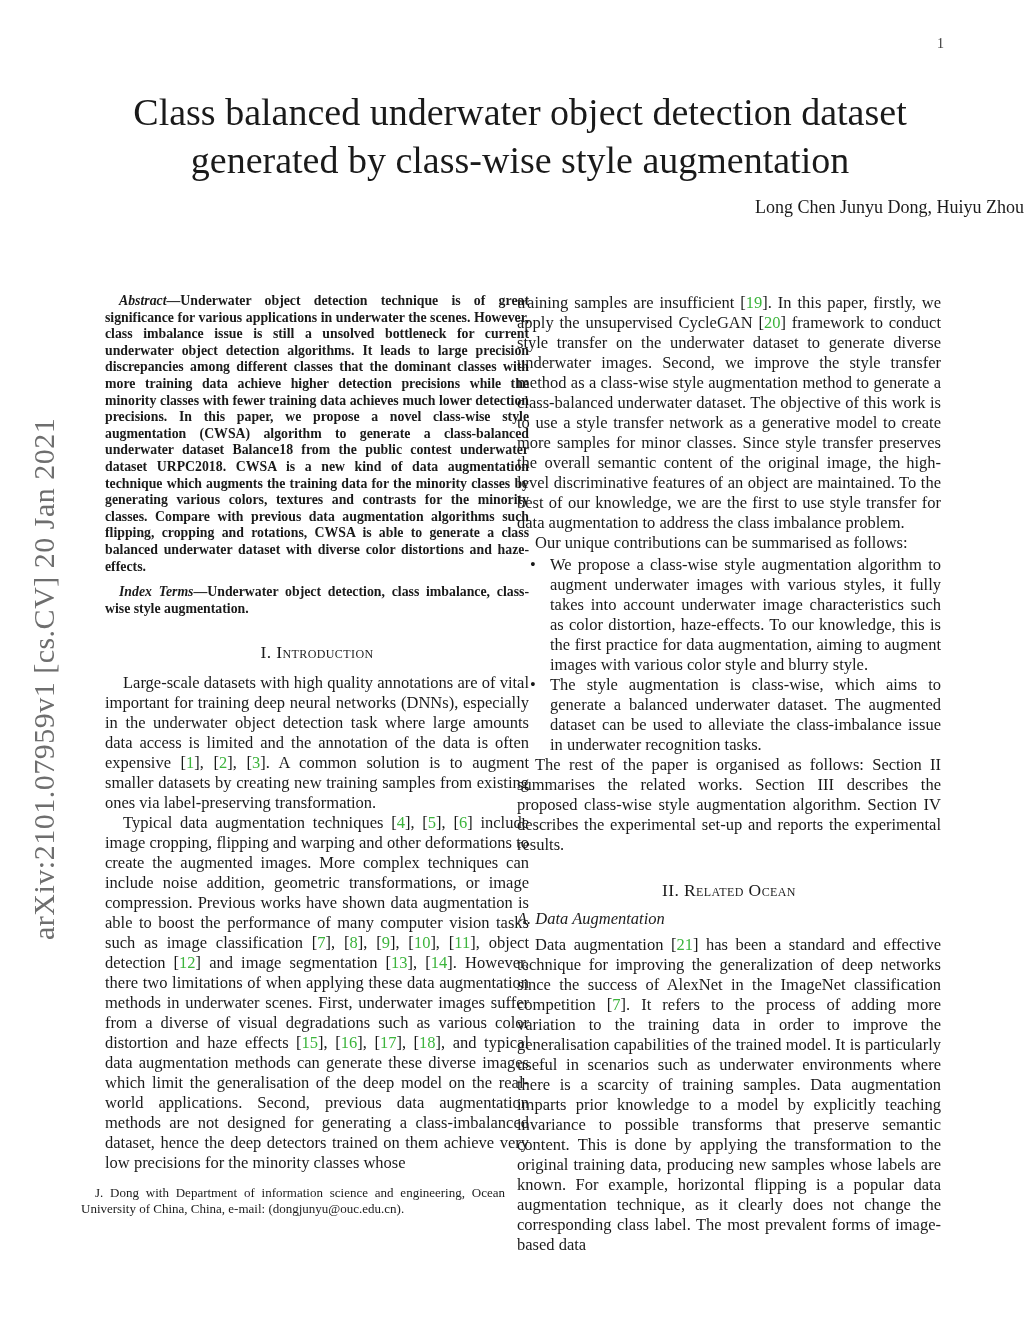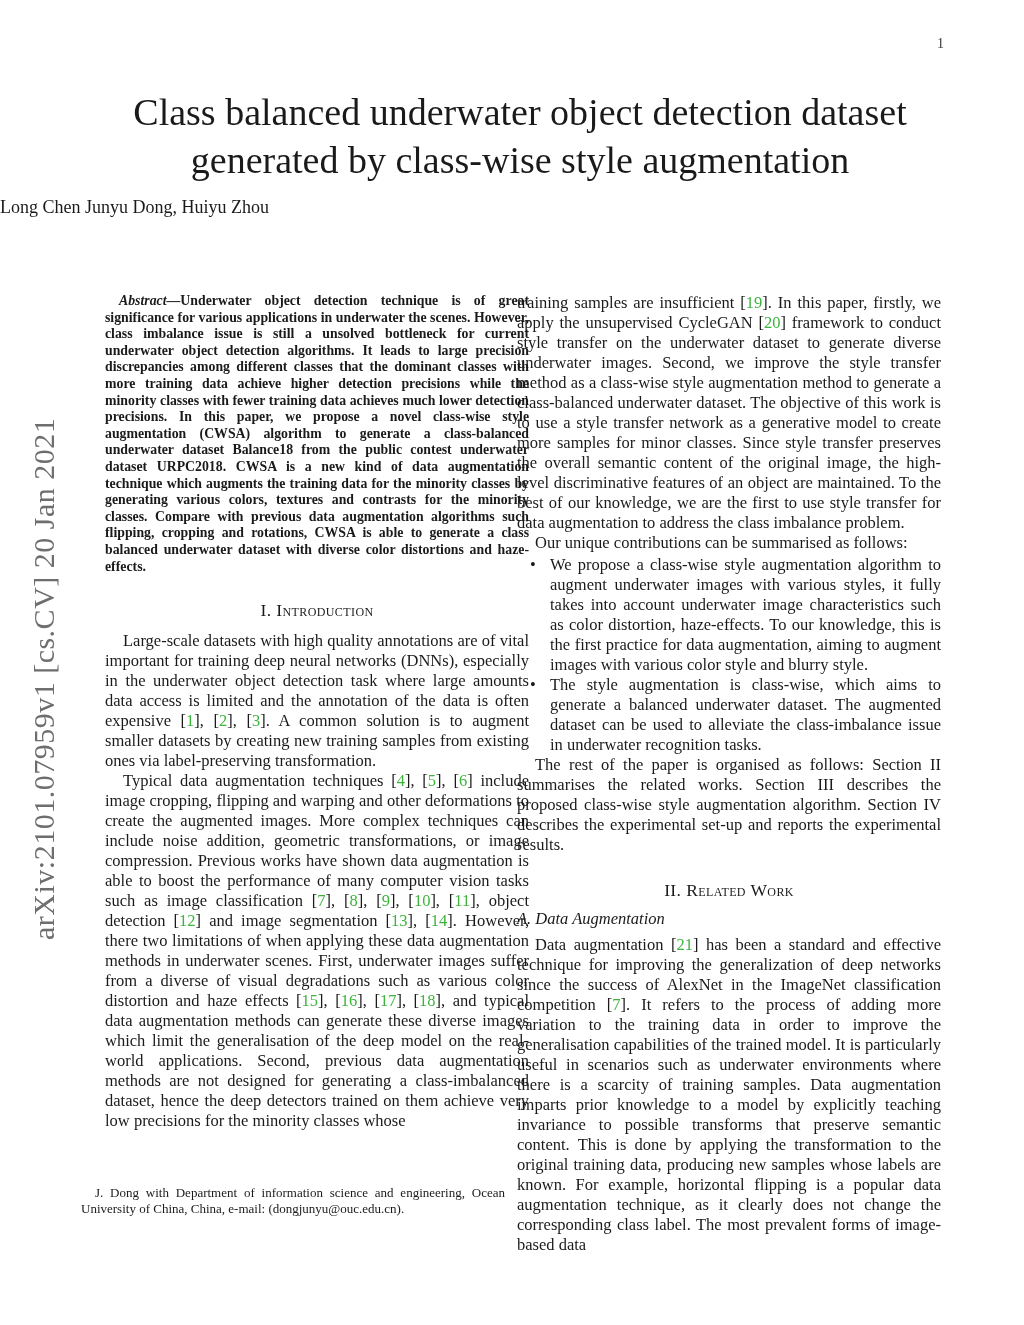--- a/index.html
+++ b/index.html
@@ -40,21 +40,21 @@
     font-size: 38px;
     font-weight: normal;
     line-height: 48px;
     white-space: pre-line;
   }
   .authors {
     position: absolute;
     top: 197px;
     left: 0;
     width: 100%;
-    text-align: left;
+    text-align: right;
     font-size: 18px;
   }
   .col {
     position: absolute;
     top: 293px;
     width: 424px;
     font-size: 16.5px;
     line-height: 20px;
     text-align: justify;
     margin-left: 24px;
@@ -130,40 +130,41 @@
   <div class="arxiv-stamp">arXiv:2101.07959v1  [cs.CV]  20 Jan 2021</div>
 
   <h1 class="title">Class balanced underwater object detection dataset
 generated by class-wise style augmentation</h1>
 
   <div class="authors">Long Chen Junyu Dong, Huiyu Zhou</div>
 
   <div class="col col-left">
     <p class="abstract"><span class="lead">Abstract</span><span>—Underwater object detection technique is of great significance for various applications in underwater the scenes. However, class imbalance issue is still a unsolved bottleneck for current underwater object detection algorithms. It leads to large precision discrepancies among different classes that the dominant classes with more training data achieve higher detection precisions while the minority classes with fewer training data achieves much lower detection precisions. In this paper, we propose a novel class-wise style augmentation (CWSA) algorithm to generate a class-balanced underwater dataset Balance18 from the public contest underwater dataset URPC2018. CWSA is a new kind of data augmentation technique which augments the training data for the minority classes by generating various colors, textures and contrasts for the minority classes. Compare with previous data augmentation algorithms such flipping, cropping and rotations, CWSA is able to generate a class balanced underwater dataset with diverse color distortions and haze-effects.</span></p>
 
+    <p class="index-terms"><span class="lead">Index Terms</span><span>—Underwater object detection, class imbalance, class-wise style augmentation.</span></p>
 
     <h2 class="section-heading">I. Introduction</h2>
 
     <p class="para">Large-scale datasets with high quality annotations are of vital important for training deep neural networks (DNNs), especially in the underwater object detection task where large amounts data access is limited and the annotation of the data is often expensive [<span class="cite">1</span>], [<span class="cite">2</span>], [<span class="cite">3</span>]. A common solution is to augment smaller datasets by creating new training samples from existing ones via label-preserving transformation.</p>
     <p class="para">Typical data augmentation techniques [<span class="cite">4</span>], [<span class="cite">5</span>], [<span class="cite">6</span>] include image cropping, flipping and warping and other deformations to create the augmented images. More complex techniques can include noise addition, geometric transformations, or image compression. Previous works have shown data augmentation is able to boost the performance of many computer vision tasks such as image classification [<span class="cite">7</span>], [<span class="cite">8</span>], [<span class="cite">9</span>], [<span class="cite">10</span>], [<span class="cite">11</span>], object detection [<span class="cite">12</span>] and image segmentation [<span class="cite">13</span>], [<span class="cite">14</span>]. However, there two limitations of when applying these data augmentation methods in underwater scenes. First, underwater images suffer from a diverse of visual degradations such as various color distortion and haze effects [<span class="cite">15</span>], [<span class="cite">16</span>], [<span class="cite">17</span>], [<span class="cite">18</span>], and typical data augmentation methods can generate these diverse images which limit the generalisation of the deep model on the real-world applications. Second, previous data augmentation methods are not designed for generating a class-imbalanced dataset, hence the deep detectors trained on them achieve very low precisions for the minority classes whose</p>
   </div>
 
   <div class="col col-right">
     <p class="para no-indent">training samples are insufficient [<span class="cite">19</span>]. In this paper, firstly, we apply the unsupervised CycleGAN [<span class="cite">20</span>] framework to conduct style transfer on the underwater dataset to generate diverse underwater images. Second, we improve the style transfer method as a class-wise style augmentation method to generate a class-balanced underwater dataset. The objective of this work is to use a style transfer network as a generative model to create more samples for minor classes. Since style transfer preserves the overall semantic content of the original image, the high-level discriminative features of an object are maintained. To the best of our knowledge, we are the first to use style transfer for data augmentation to address the class imbalance problem.</p>
 
     <p class="para">Our unique contributions can be summarised as follows:</p>
 
     <ul class="bullet-list">
       <li><span class="bullet-marker">•</span><span>We propose a class-wise style augmentation algorithm to augment underwater images with various styles, it fully takes into account underwater image characteristics such as color distortion, haze-effects. To our knowledge, this is the first practice for data augmentation, aiming to augment images with various color style and blurry style.</span></li>
       <li><span class="bullet-marker">•</span><span>The style augmentation is class-wise, which aims to generate a balanced underwater dataset. The augmented dataset can be used to alleviate the class-imbalance issue in underwater recognition tasks.</span></li>
     </ul>
 
     <p class="para">The rest of the paper is organised as follows: Section II summarises the related works. Section III describes the proposed class-wise style augmentation algorithm. Section IV describes the experimental set-up and reports the experimental results.</p>
 
-    <h2 class="section-heading second">II. Related Work</h2>
+    <h2 class="section-heading second">II. Related Ocean</h2>
 
     <h3 class="subsection-heading">A. Data Augmentation</h3>
 
     <p class="para">Data augmentation [<span class="cite">21</span>] has been a standard and effective technique for improving the generalization of deep networks since the success of AlexNet in the ImageNet classification competition [<span class="cite">7</span>]. It refers to the process of adding more variation to the training data in order to improve the generalisation capabilities of the trained model. It is particularly useful in scenarios such as underwater environments where there is a scarcity of training samples. Data augmentation imparts prior knowledge to a model by explicitly teaching invariance to possible transforms that preserve semantic content. This is done by applying the transformation to the original training data, producing new samples whose labels are known. For example, horizontal flipping is a popular data augmentation technique, as it clearly does not change the corresponding class label. The most prevalent forms of image-based data</p>
   </div>
 
   <div class="footnotes">
     <p>J. Dong with Department of information science and engineering, Ocean University of China, China, e-mail: (dongjunyu@ouc.edu.cn).</p>
   </div>
 

